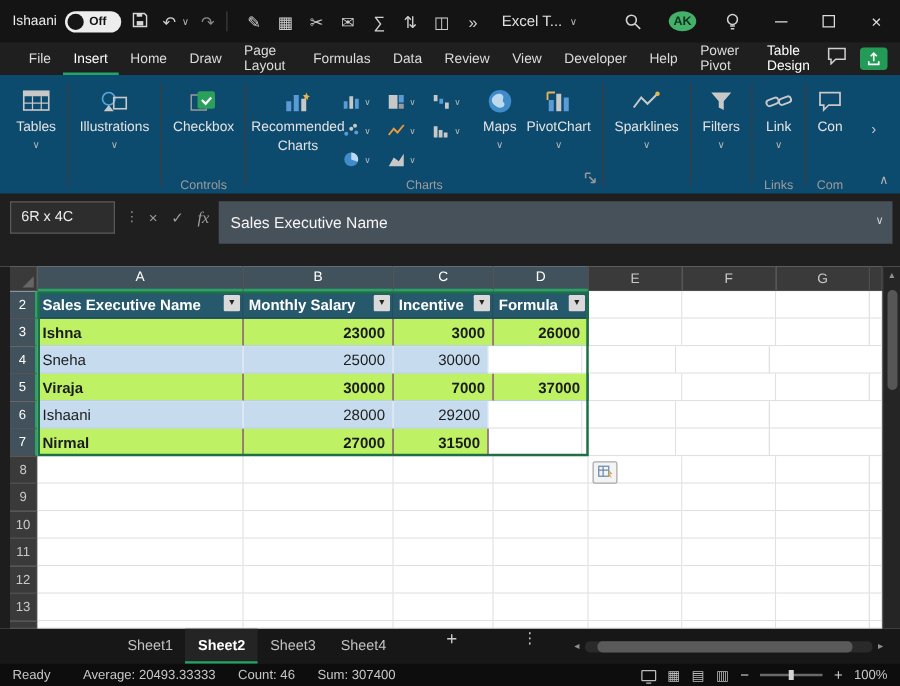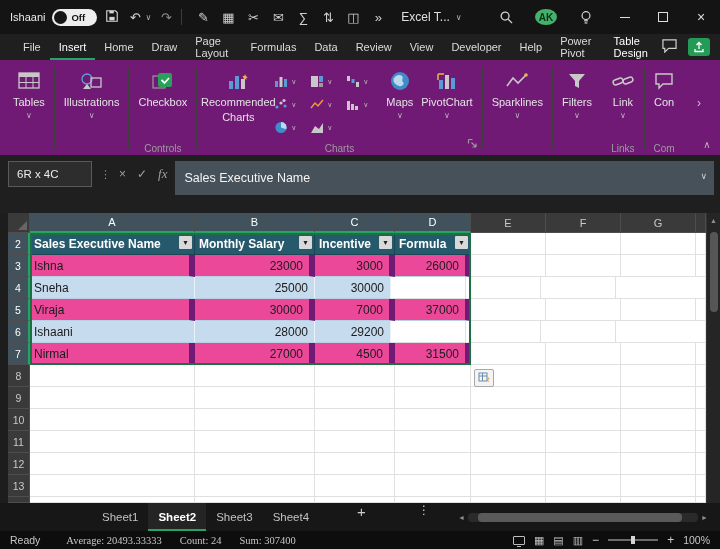--- a/index.html
+++ b/index.html
@@ -32,21 +32,21 @@
   .menubar { position:absolute; top:34px; left:0; right:0; height:26px; background:#1f1f1f;
     display:flex; align-items:center; padding-left:14px; }
   .mtab { font-size:11px; color:#dcdcdc; padding:0 9px; height:100%; display:flex; align-items:center; }
   .mtab.active { color:#fff; box-shadow:inset 0 -2px 0 #26a466; }
   .mtab.contextual { color:#ffffff; }
   .menubar-right { margin-left:auto; display:flex; align-items:center; gap:10px; padding-right:10px; }
   .sharechip { width:22px; height:18px; background:#239b56; border-radius:3px; display:flex;
     align-items:center; justify-content:center; }
 
   
-  .ribbon { position:absolute; top:60px; left:0; right:0; height:95px; background:#701a75;
+  .ribbon { position:absolute; top:60px; left:0; right:0; height:95px; background:#0c4a6e;
     display:flex; align-items:stretch; padding:3px 30px 0 6px; }
   .rgroup { position:relative; display:flex; align-items:flex-start; padding:2px 3px 14px 3px; }
   .rbtn { display:flex; flex-direction:column; align-items:center; gap:2px; padding:3px 4px;
     font-size:11px; color:#e3e3e3; text-align:center; line-height:1.15; }
   .ric { height:26px; display:flex; align-items:center; justify-content:center; }
   .glabel { position:absolute; bottom:1px; left:0; right:0; text-align:center; font-size:10px; color:#9c9c9c; }
   .rsep { width:1px; background:#3d3d3d; margin:4px 2px 6px 2px; }
   .minigrid { display:grid; grid-template-columns:repeat(3,36px); grid-auto-rows:23px;
     align-items:center; margin-top:5px; }
   .mini { display:flex; align-items:center; gap:3px; }
@@ -88,21 +88,21 @@
     align-items:center; justify-content:center; border-right:1px solid #4d4d4d; border-bottom:1px solid #4d4d4d; }
   .rnum.sel { background:#42525c; color:#fff; border-right:2px solid #26a466; }
   .cell { background:#fff; border-right:1px solid #e0e0e0; border-bottom:1px solid #e0e0e0;
     font-size:12px; color:#1b1b1b; display:flex; align-items:center; padding:0 4px;
     overflow:hidden; white-space:nowrap; }
   .cell.num { justify-content:flex-end; padding-right:6px; }
   .th { background:#26596b; color:#fff; font-weight:bold; border-right:1px solid #1c4654;
     border-bottom:1px solid #1c4654; position:relative; padding-right:17px; }
   .fbtn { position:absolute; right:2px; top:3px; width:13px; height:13px; background:#d9d9d9;
     border-radius:1px; display:flex; align-items:center; justify-content:center; font-size:7px; color:#222; }
-  .b1 { background:#ec4899; border-right:6px solid #701a75; border-bottom:1px solid #b9cfe2; }
+  .b1 { background:#bef264; border-right:1px solid #701a75; border-bottom:1px solid #b9cfe2;font-weight:bold; }
   .b2 { background:#c6dbed; border-right:1px solid #e9f1f9; border-bottom:1px solid #b9cfe2; }
   .selbox { position:absolute; left:30px; top:20px; width:441px; height:132px;
     border:2px solid #1d7044; pointer-events:none; }
   .qa-btn { position:absolute; left:474px; top:156px; width:20px; height:18px; background:#f4f4f4;
     border:1px solid #a8a8a8; border-radius:2px; display:flex; align-items:center; justify-content:center; }
   .vscroll { position:absolute; right:0; top:0; bottom:0; width:14px; background:#252525;
     border-left:1px solid #333; display:flex; flex-direction:column; align-items:center; }
   .vs-arrow { height:14px; color:#8f8f8f; font-size:7px; display:flex; align-items:center; }
   .vthumb { width:8px; height:80px; background:#565656; border-radius:4px; margin-top:5px; }
 
@@ -119,21 +119,21 @@
     align-items:center; gap:3px; color:#8f8f8f; font-size:7px; }
   .htrack { flex:1; height:9px; background:#2a2a2a; border-radius:4px; position:relative; }
   .hthumb { position:absolute; left:10px; right:16px; top:0; height:9px; background:#5a5a5a; border-radius:4px; }
 
   
   .statusbar { position:absolute; top:531px; left:0; right:0; height:18px; background:#0d0d0d;
     display:flex; align-items:center; font-size:10.5px; color:#c6c6c6; padding:0 10px; }
   .acc { display:flex; align-items:center; gap:5px; margin-left:22px; }
   .accchip { width:13px; height:13px; background:#e9e9e9; border-radius:2px; display:flex;
     align-items:center; justify-content:center; }
-  .stats { display:flex; gap:18px; margin-left:26px;font-family:Liberation Serif, serif; }
+  .stats { display:flex; gap:18px; margin-left:26px; }
   .sright { margin-left:auto; display:flex; align-items:center; gap:9px; }
   .viewglyph { font-size:11px; color:#bdbdbd; }
   .monitor { width:12px; height:9px; border:1px solid #bdbdbd; border-radius:1px; position:relative; }
   .monitor::after { content:""; position:absolute; left:3px; right:3px; bottom:-3px; height:1px; background:#bdbdbd; }
   .zoomtrack { width:50px; height:2px; background:#6a6a6a; position:relative; }
   .zoomthumb { position:absolute; left:23px; top:-3px; width:4px; height:8px; background:#d5d5d5; }
   .zbtn { font-size:12px; color:#cfcfcf; }
 </style>
 </head>
 <body>
@@ -545,21 +545,20 @@
       <div class="cell wE"></div>
         <div class="cell wF"></div>
         <div class="cell wG"></div>
         <div class="cell wX"></div>
     </div>
 
     <div class="row">
       <div class="rnum sel">7</div>
       <div class="cell b1 wA">Nirmal</div>
       <div class="cell b1 num wB">27000</div>
-      <div class="cell b1 num wC">4500</div>
       <div class="cell b1 num wD">31500</div>
       <div class="cell wE"></div>
         <div class="cell wF"></div>
         <div class="cell wG"></div>
         <div class="cell wX"></div>
     </div>
 
     <div class="row">
       <div class="rnum">8</div>
       <div class="cell wA"></div>
@@ -670,21 +669,21 @@
         <div class="hthumb"></div>
       </div>
     <span>►</span>
   </div>
 </div>
 
 <div class="statusbar">
   <span>Ready</span>
   <span class="stats">
     <span>Average: 20493.33333</span>
-    <span>Count: 24</span>
+    <span>Count: 46</span>
     <span>Sum: 307400</span>
   </span>
   <span class="sright">
     <span class="monitor"></span>
     <span class="viewglyph">▦</span>
     <span class="viewglyph">▤</span>
     <span class="viewglyph">▥</span>
     <span class="zbtn">−</span>
     <span class="zoomtrack">
         <span class="zoomthumb"></span>

